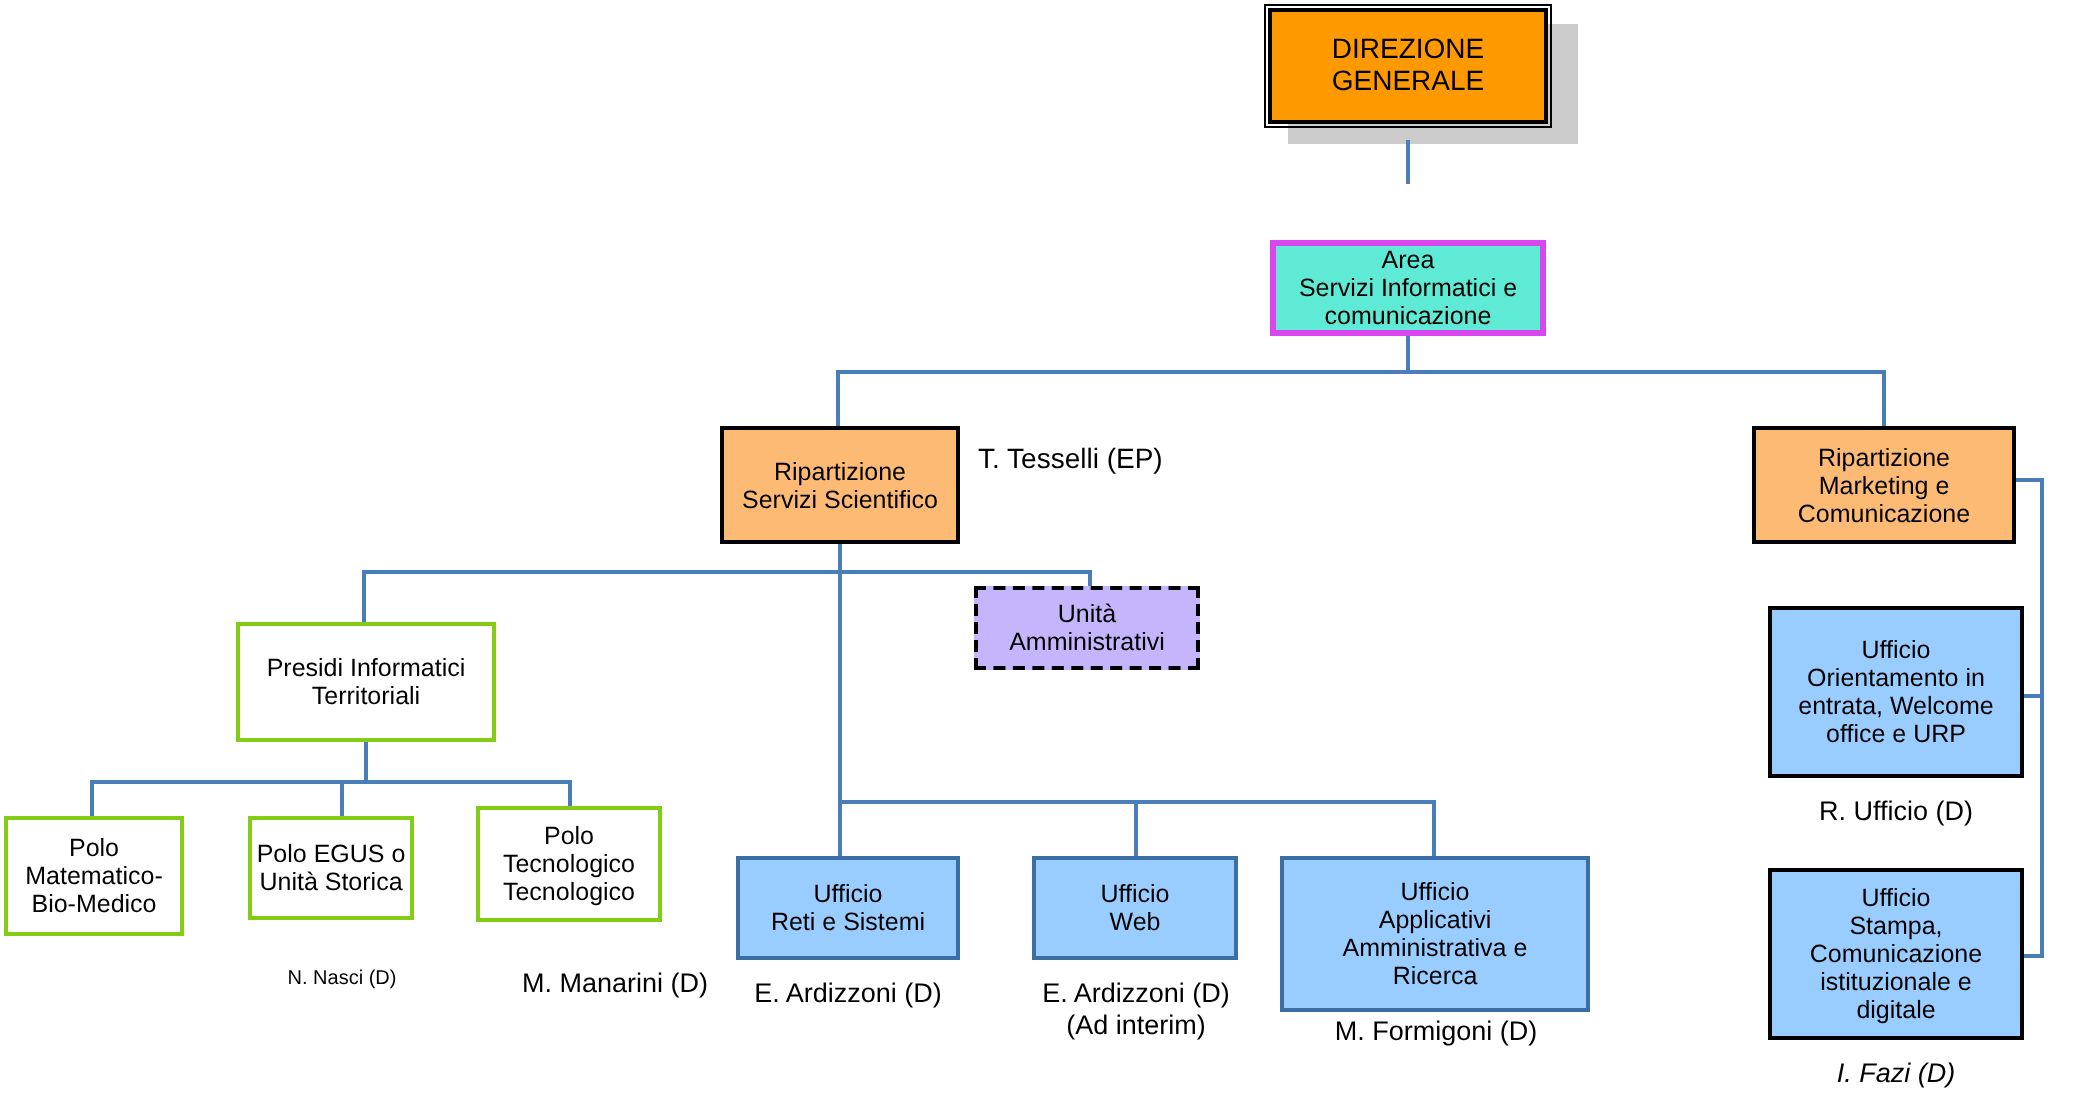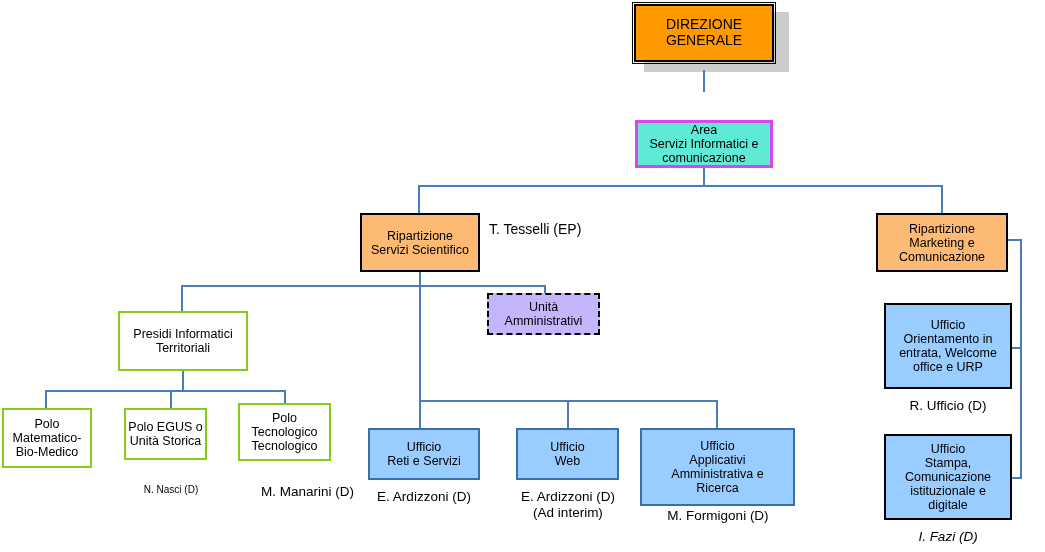--- a/index.html
+++ b/index.html
@@ -162,21 +162,21 @@
       <span>Polo</span><br>
       <span>Tecnologico</span><br>
       <span>Tecnologico</span>
     </span>
   </div>
   <div class="cap" style="left:224px; top:484px; width:130px; font-size:13.5px;text-align:right;">M. Manarini (D)</div>
 
   <div class="node blueb" style="left:368px; top:428px; width:112px; height:52px; font-size:12.5px;">
     <span class="txt">
       <span>Ufficio</span><br>
-      <span>Reti e Servizi</span>
+      <span>Reti e Sistemi</span>
     </span>
   </div>
   <div class="cap" style="left:362px; top:489px; width:124px; font-size:13.5px;">E. Ardizzoni (D)</div>
 
   <div class="node blueb" style="left:516px; top:428px; width:103px; height:52px; font-size:12.5px;">
     <span class="txt">
       <span>Ufficio</span><br>
       <span>Web</span>
     </span>
   </div>

